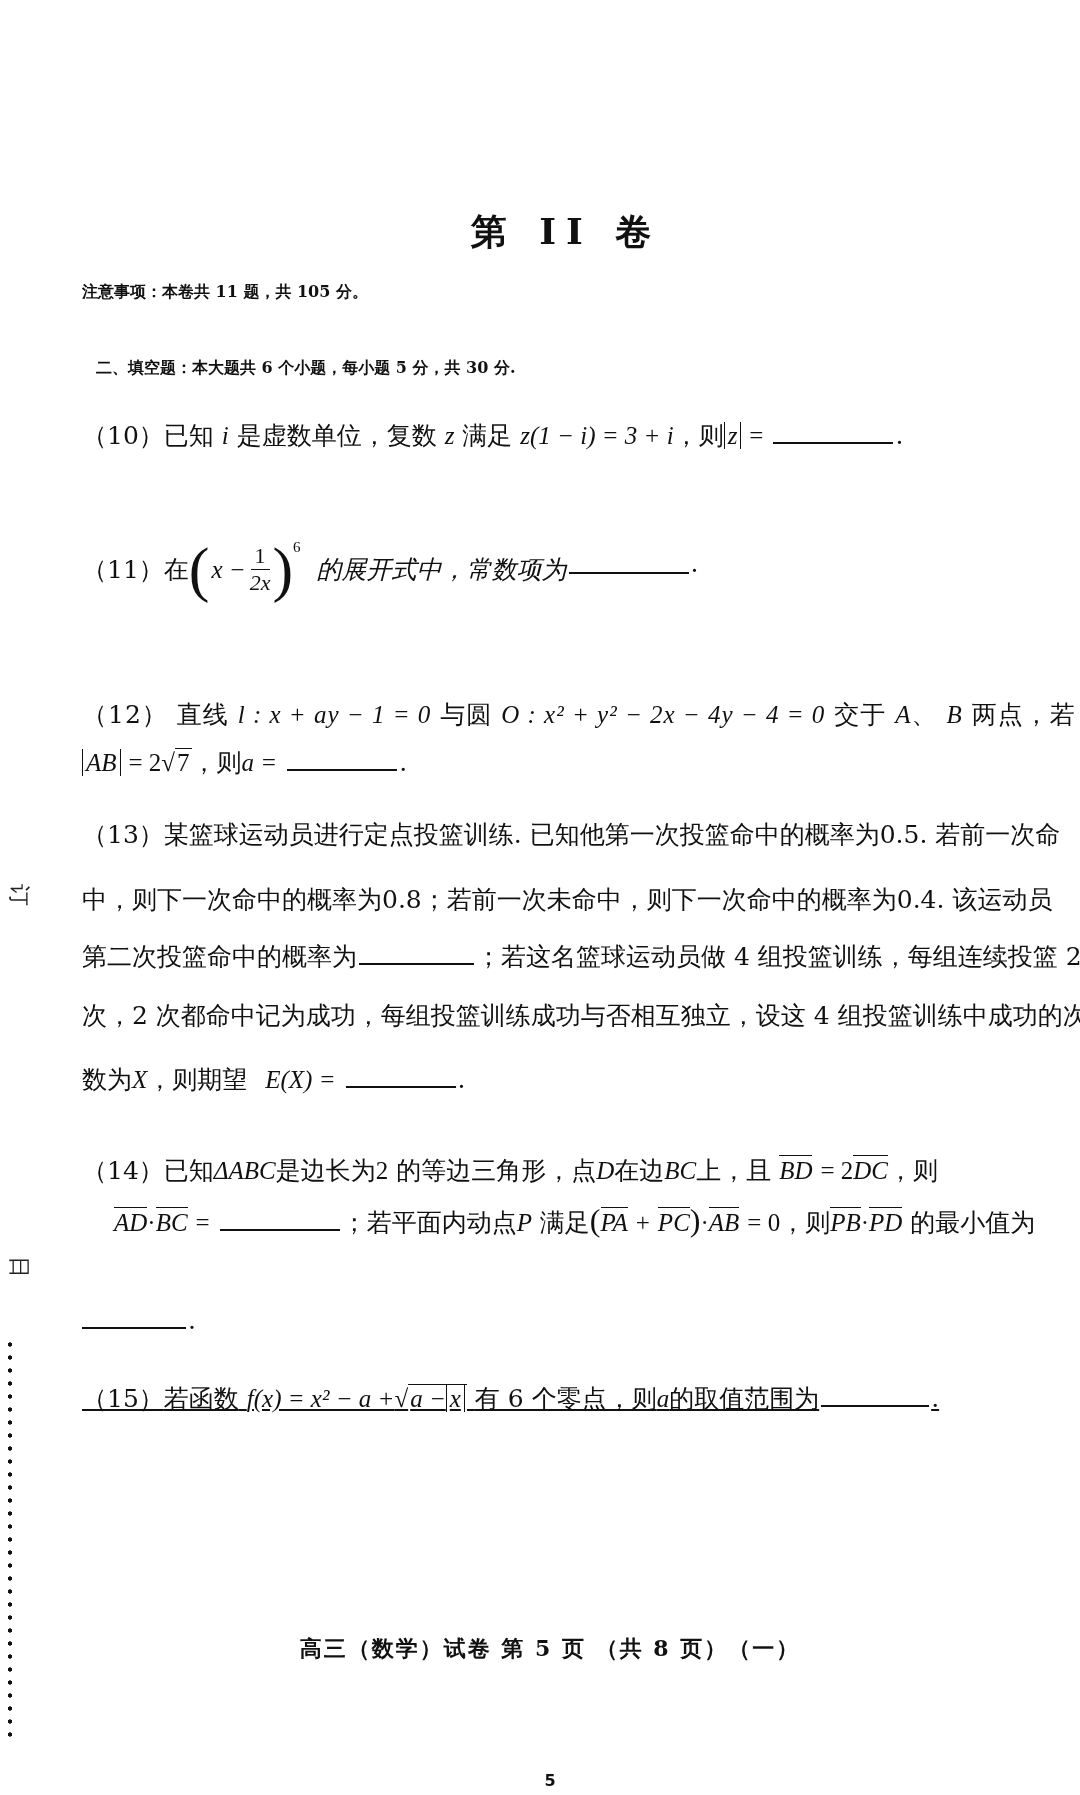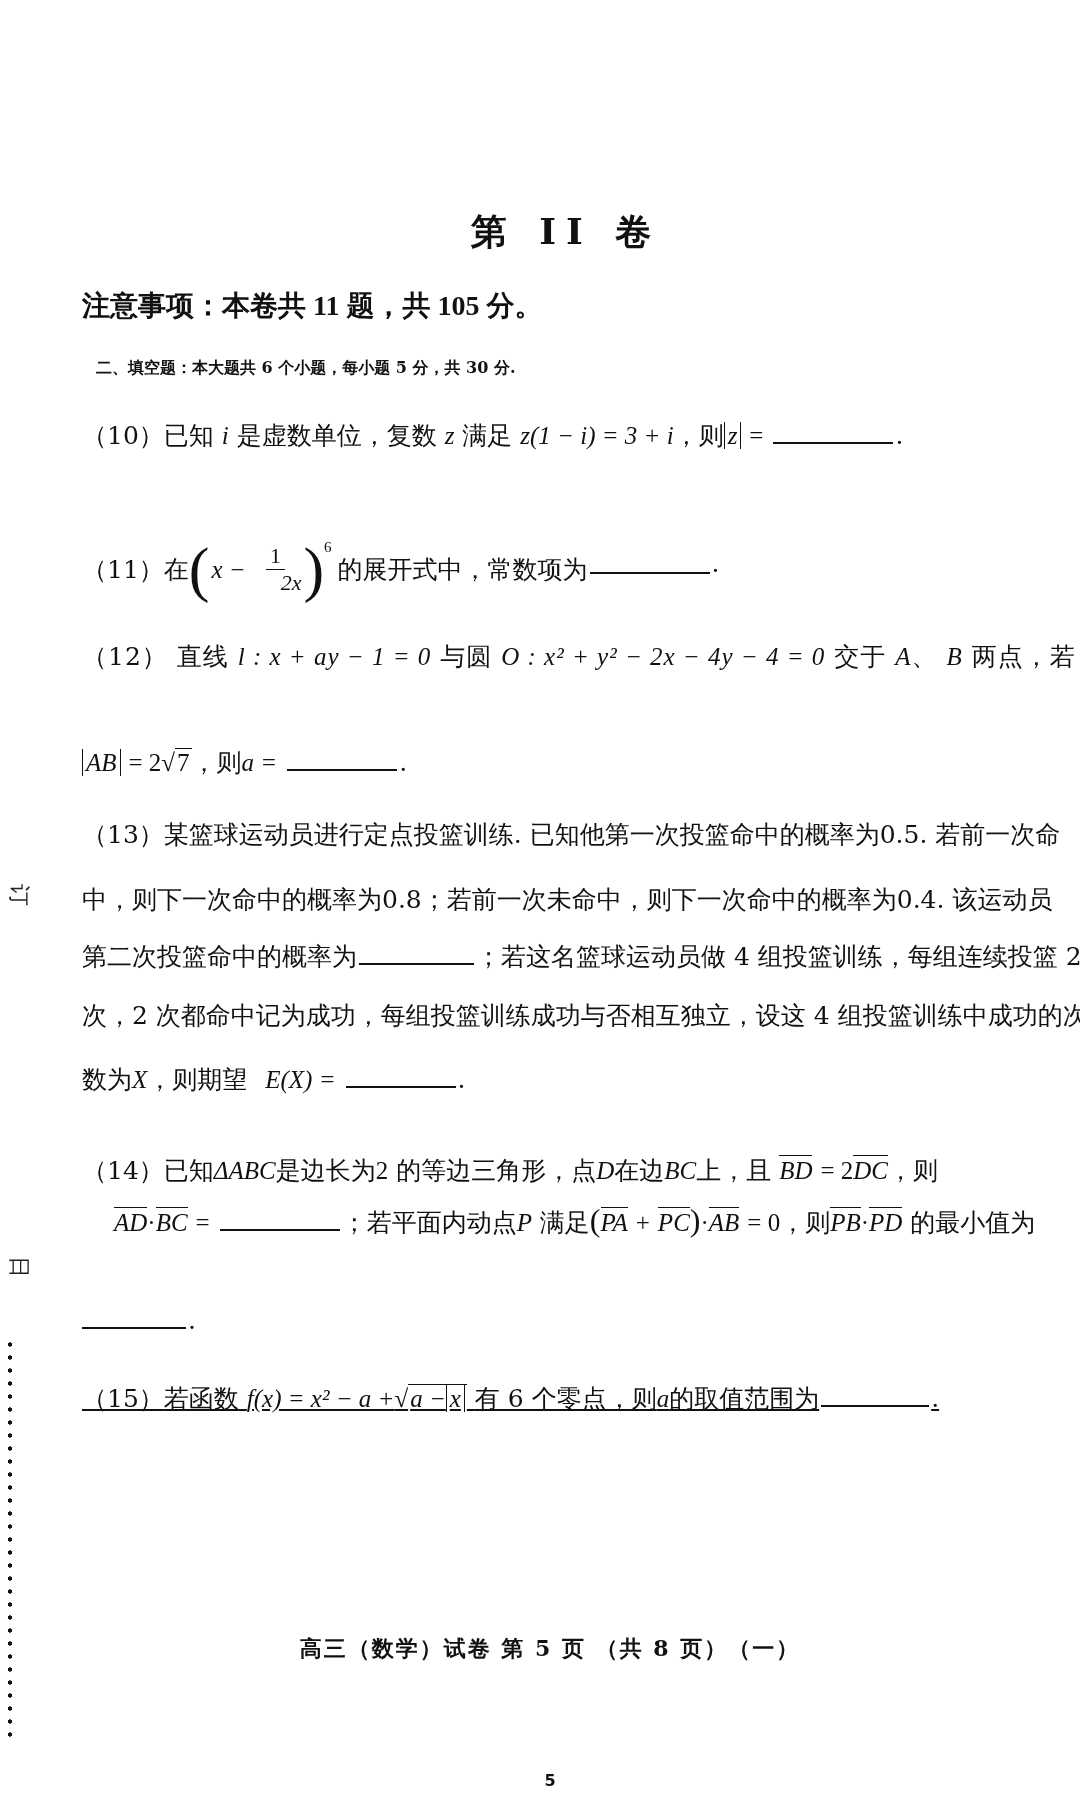--- a/index.html
+++ b/index.html
@@ -8,21 +8,21 @@
     background: #ffffff; color: #111111;
     font-family: "DejaVu Serif", "Liberation Serif", serif;
   }
   .line { position: absolute; left: 82px; white-space: nowrap; font-size: 25px; line-height: 1; }
   .title { position: absolute; left: 0; width: 1132px; text-align: center; top: 208px; font-size: 36px; font-weight: bold; letter-spacing: 10px; }
   .m { font-family: "Liberation Serif", "DejaVu Serif", serif; font-style: italic; }
   .n { font-family: "Liberation Serif", "DejaVu Serif", serif; font-style: normal; }
   .blank { display: inline-block; border-bottom: 2px solid #111; vertical-align: baseline; height: 4px; margin: 0 2px; }
   .frac { display: inline-flex; flex-direction: column; align-items: center; vertical-align: middle; font-size: 22px; margin: 0 2px; }
   .frac .num { border-bottom: 1.5px solid #111; padding: 0 4px 2px; }
-  .frac .den { padding-top: 2px; margin-left: 31px; }
+  .frac .den { padding-top: 2px; }
   .bigparen { font-size: 62px; font-weight: 100; vertical-align: middle; font-family: "Liberation Serif", serif; }
   .vec { border-top: 1.5px solid #111; padding-top: 1px; }
   .abs { border-left: 1.5px solid #111; border-right: 1.5px solid #111; padding: 0 3px; }
   .sqrt { border-top: 1.5px solid #111; padding: 0 2px; }
   .margin-mark { position: absolute; left: 8px; font-size: 22px; transform: rotate(90deg); color: #222; }
   .dots { position: absolute; left: 7px; top: 1338px; width: 6px; height: 405px;
           background-image: radial-gradient(circle, #111 2px, transparent 2.2px);
           background-size: 6px 13px; background-repeat: repeat-y; }
   .footer { position: absolute; left: 0; width: 1100px; text-align: center; top: 1634px; font-size: 22px; font-weight: bold; letter-spacing: 2px; }
   .pagenum { position: absolute; left: 0; width: 1100px; text-align: center; top: 1771px; font-size: 16px; font-family: "DejaVu Sans", sans-serif; font-weight: bold; }
@@ -31,21 +31,21 @@
 <body>
 
 <div>
 
   <div class="margin-mark" style="top:880px;">订</div>
   <div class="margin-mark" style="top:1252px;">日</div>
   <div class="dots"></div>
 
   <div class="title">第 II 卷</div>
 
-  <div class="line" style="top:292px; font-size:28px; font-weight:bold;font-family:Liberation Serif, serif;">注意事项：本卷共 11 题，共 105 分。</div>
+  <div class="line" style="top:284px; font-size:16px; font-weight:bold;">注意事项：本卷共 11 题，共 105 分。</div>
 
   <div class="line" style="top:360px; left:96px; font-size:16px; font-weight:bold;">二、填空题：本大题共 6 个小题，每小题 5 分，共 30 分.</div>
 
   <div class="line" style="top:423px;">
     <span>（10）</span><span>已知</span>
     <span class="m">i</span>
     <span>是虚数单位，复数</span>
     <span class="m">z</span>
     <span>满足</span>
     <span class="m">z(1 − i) = 3 + i</span><span>，则</span><span class="abs m">z</span>
@@ -57,26 +57,26 @@
     <span>（11）</span>
       <span>在</span>
     <span class="bigparen">(</span>
     <span class="m" style="margin:0 2px;">x −</span>
     <span class="frac m">
       <span class="num n">1</span>
       <span class="den">2x</span>
     </span>
     <span class="bigparen">)</span>
     <span class="n" style="font-size:15px; align-self:flex-start; margin-top:2px;">6</span>
-    <span style="margin-left:6px;">的展开式中，常数项为</span>
+    <span style="margin-left:16px;font-style:italic;">的展开式中，常数项为</span>
     <span class="blank" style="width:120px; align-self:flex-end; margin-bottom:26px;"></span>
       <span style="align-self:flex-end; margin-bottom:24px;">.</span>
   </div>
 
-  <div class="line" style="top:644px; letter-spacing:1px;">
+  <div class="line" style="top:702px; letter-spacing:1px;">
     <span>（12）</span>
     <span>直线</span>
     <span class="m">l : x + ay − 1 = 0</span>
     <span>与圆</span>
     <span class="m">O : x² + y² − 2x − 4y − 4 = 0</span>
     <span>交于</span>
     <span class="m">A</span><span>、</span>
     <span class="m">B</span>
     <span>两点，若</span>
   </div>

